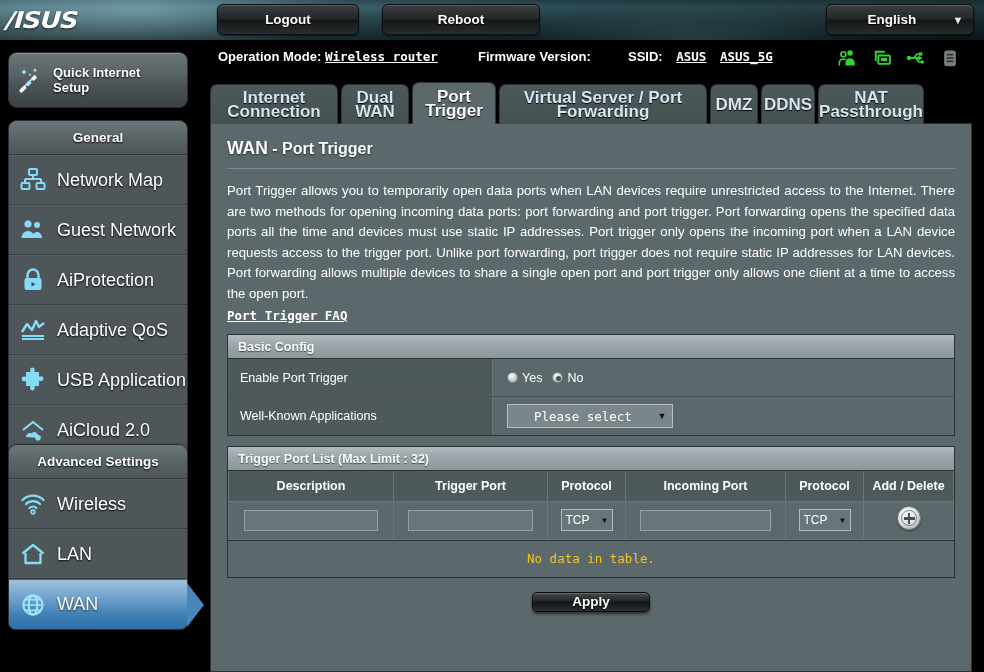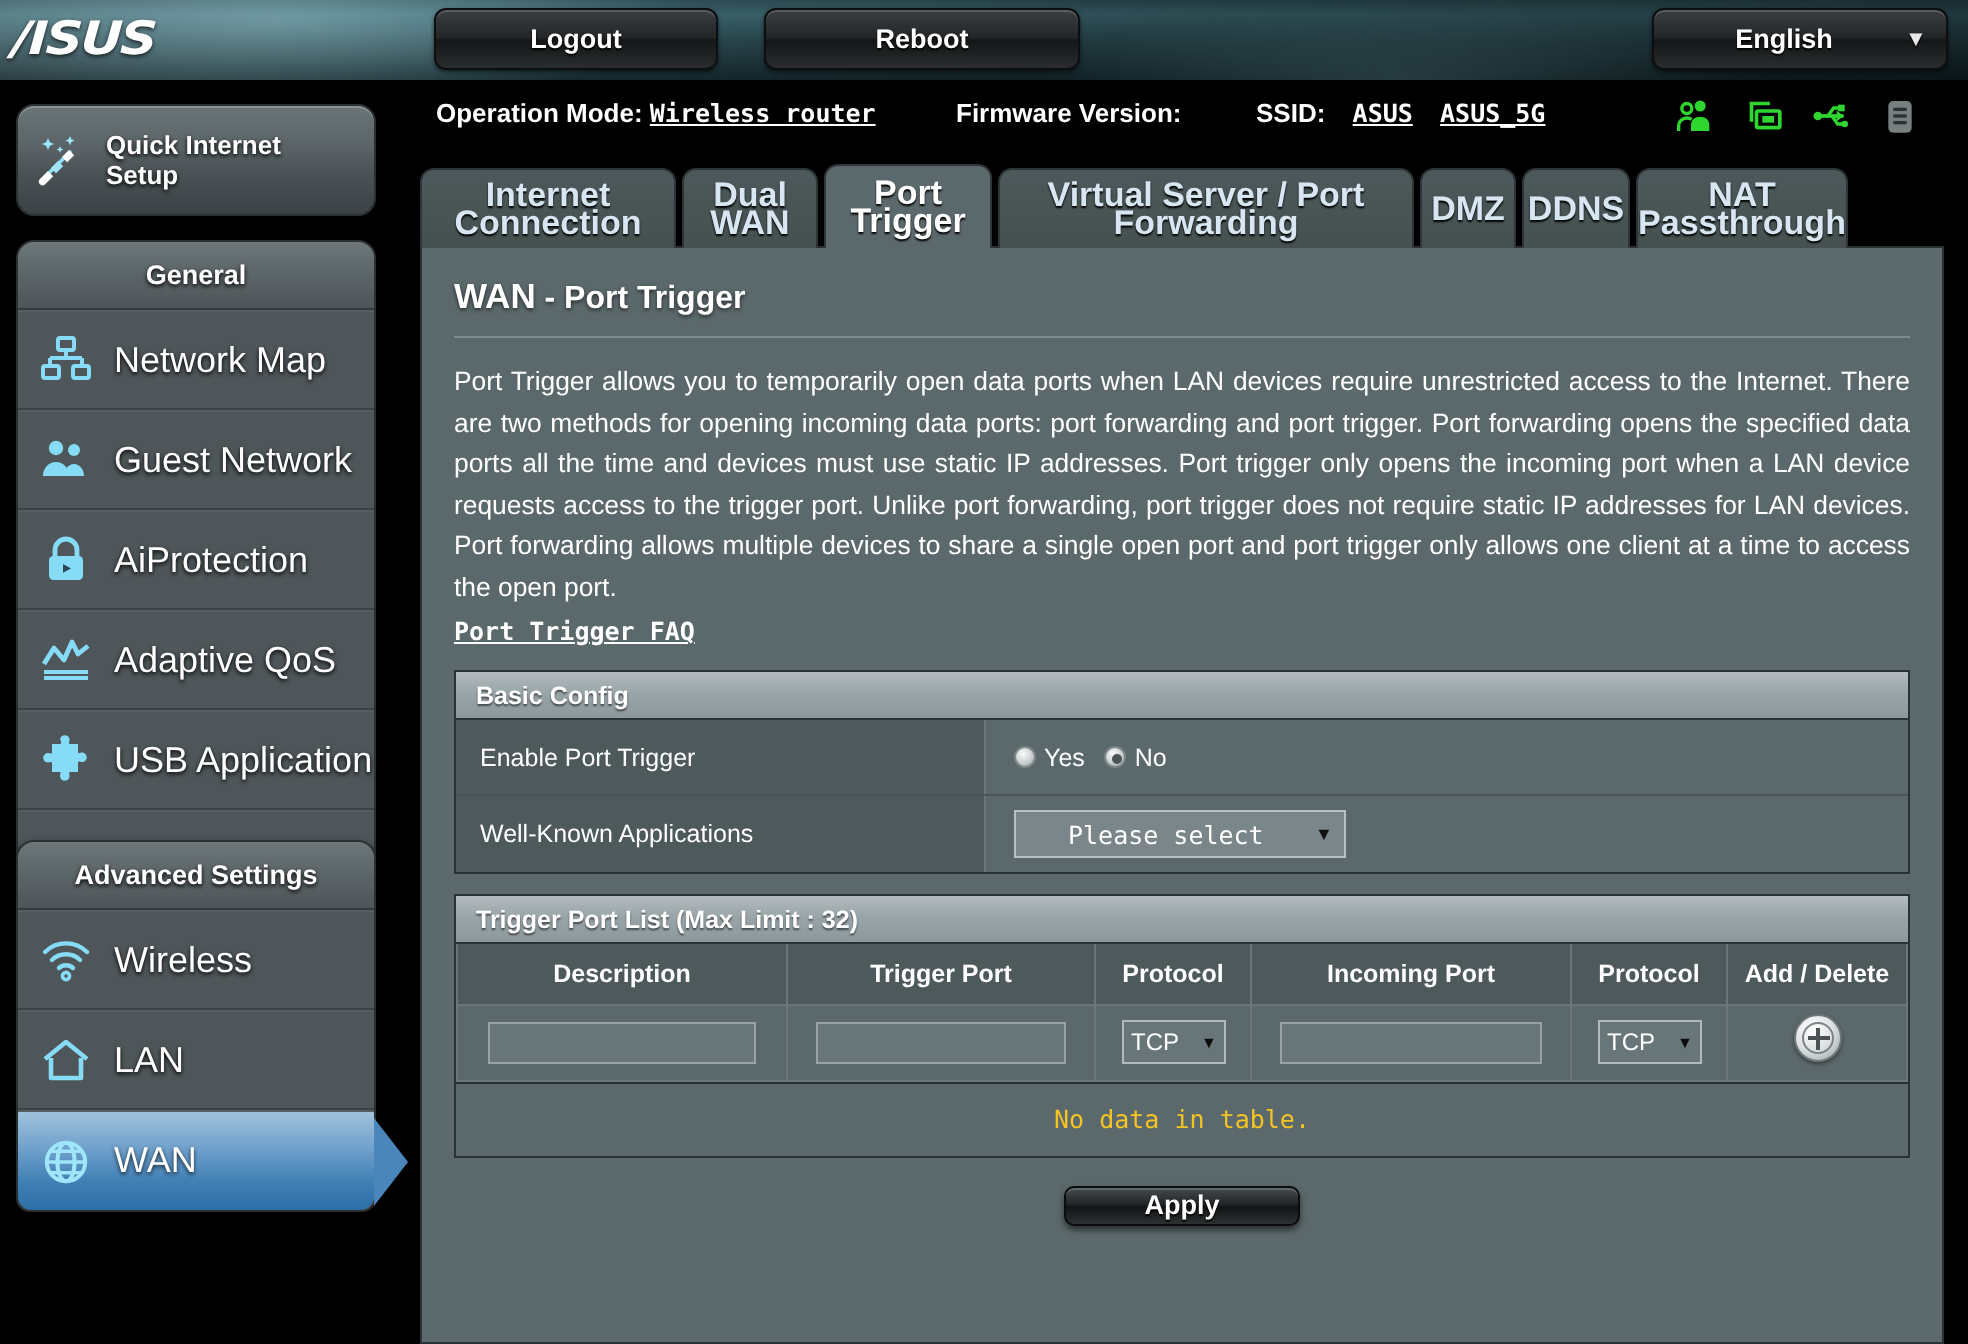--- a/index.html
+++ b/index.html
@@ -138,21 +138,21 @@
   }
   .navitem.active .lbl{ color:#ffffff; text-shadow:0 1px 2px rgba(0,0,0,.75); }
   .navitem.active:after{
     content:""; position:absolute; right:-17px; top:3px;
     width:0; height:0;
     border-top:22px solid transparent;
     border-bottom:22px solid transparent;
     border-left:17px solid #4b86bb;
   }
   #g-general{ top:80px; }
-  #g-advanced{ top:380px; }
+  #g-advanced{ top:404px; }
 
   
   #tabsrow{
     position:absolute; left:210px; top:82px; width:762px; height:42px; z-index:2;
     display:flex; align-items:flex-end;
   }
   .tab{
     height:40px; margin-right:3px;
     border-radius:7px 7px 0 0;
     background:linear-gradient(180deg,#4d585b 0%, #45504f 100%);

